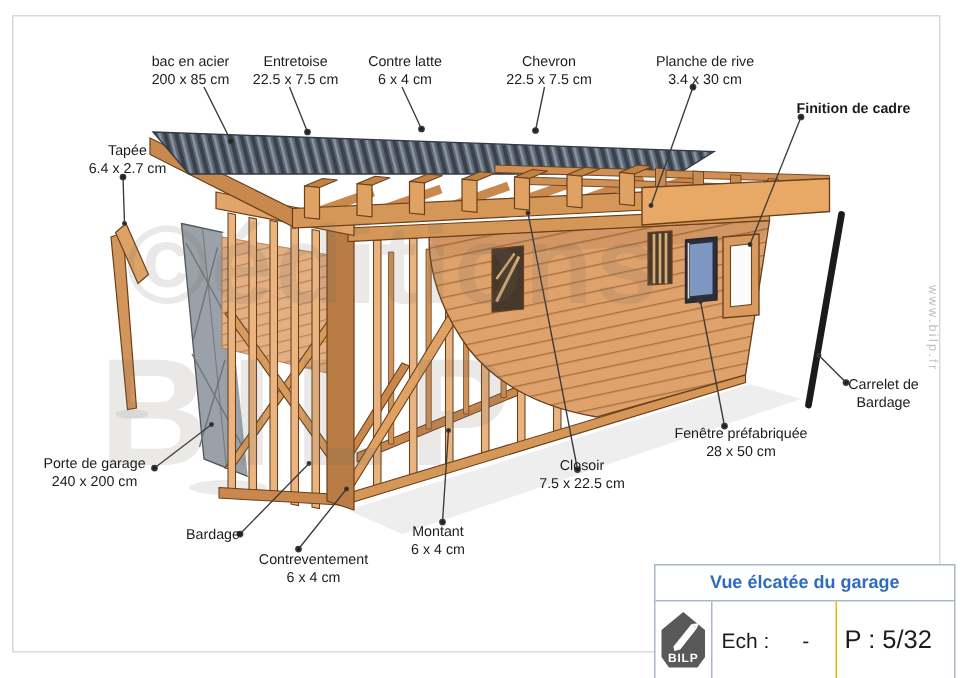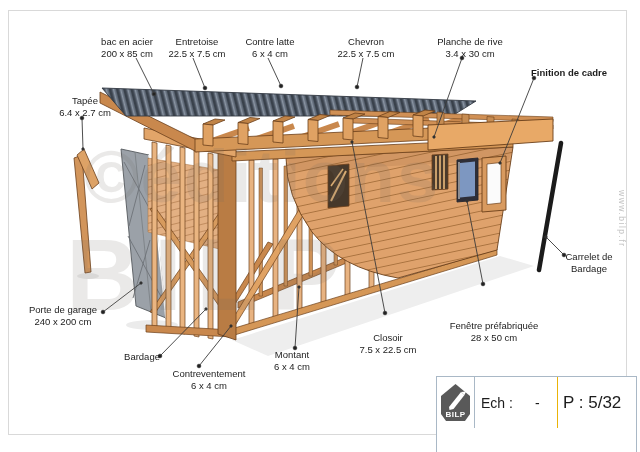--- a/index.html
+++ b/index.html
@@ -279,34 +279,35 @@
     <span>Bardage</span>
   </div>
   <div class="lbl" style="left:209px; top:368px;">
     <span>Contreventement</span>
       <span>6 x 4 cm</span>
   </div>
   <div class="lbl" style="left:292px; top:349px;">
     <span>Montant</span>
       <span>6 x 4 cm</span>
   </div>
-  <div class="lbl" style="left:388px; top:332px;">
+  <div class="lbl" style="left:388px; top:305px;">
     <span>Closoir</span>
       <span>7.5 x 22.5 cm</span>
   </div>
-  <div class="lbl" style="left:494px; top:284px;margin-top:36px;">
+  <div class="lbl" style="left:494px; top:284px;">
     <span>Fenêtre préfabriquée</span>
       <span>28 x 50 cm</span>
   </div>
   <div class="lbl" style="left:589px; top:251px;">
     <span>Carrelet de</span>
       <span>Bardage</span>
   </div>
 
   <div class="titleblock">
+    <div class="tb-title">Vue élcatée du garage</div>
     <div class="tb-row">
       <div class="tb-logo-cell">
         <svg class="tb-logo-svg" width="31" height="40" viewBox="0 0 31 40">
           <polygon points="15.5,1 30,13 30,31 25,38 6,38 1,31 1,13" fill="#595959"></polygon>
           <polygon points="9,24 21,9 24.5,12 13.5,26 9.5,27" fill="#ffffff"></polygon>
           <polygon points="21,9 24.5,12 26,8.5" fill="#ffffff"></polygon>
         </svg>
         <span class="tb-logo-text">BILP</span>
       </div>
       <div class="tb-scale-cell">

